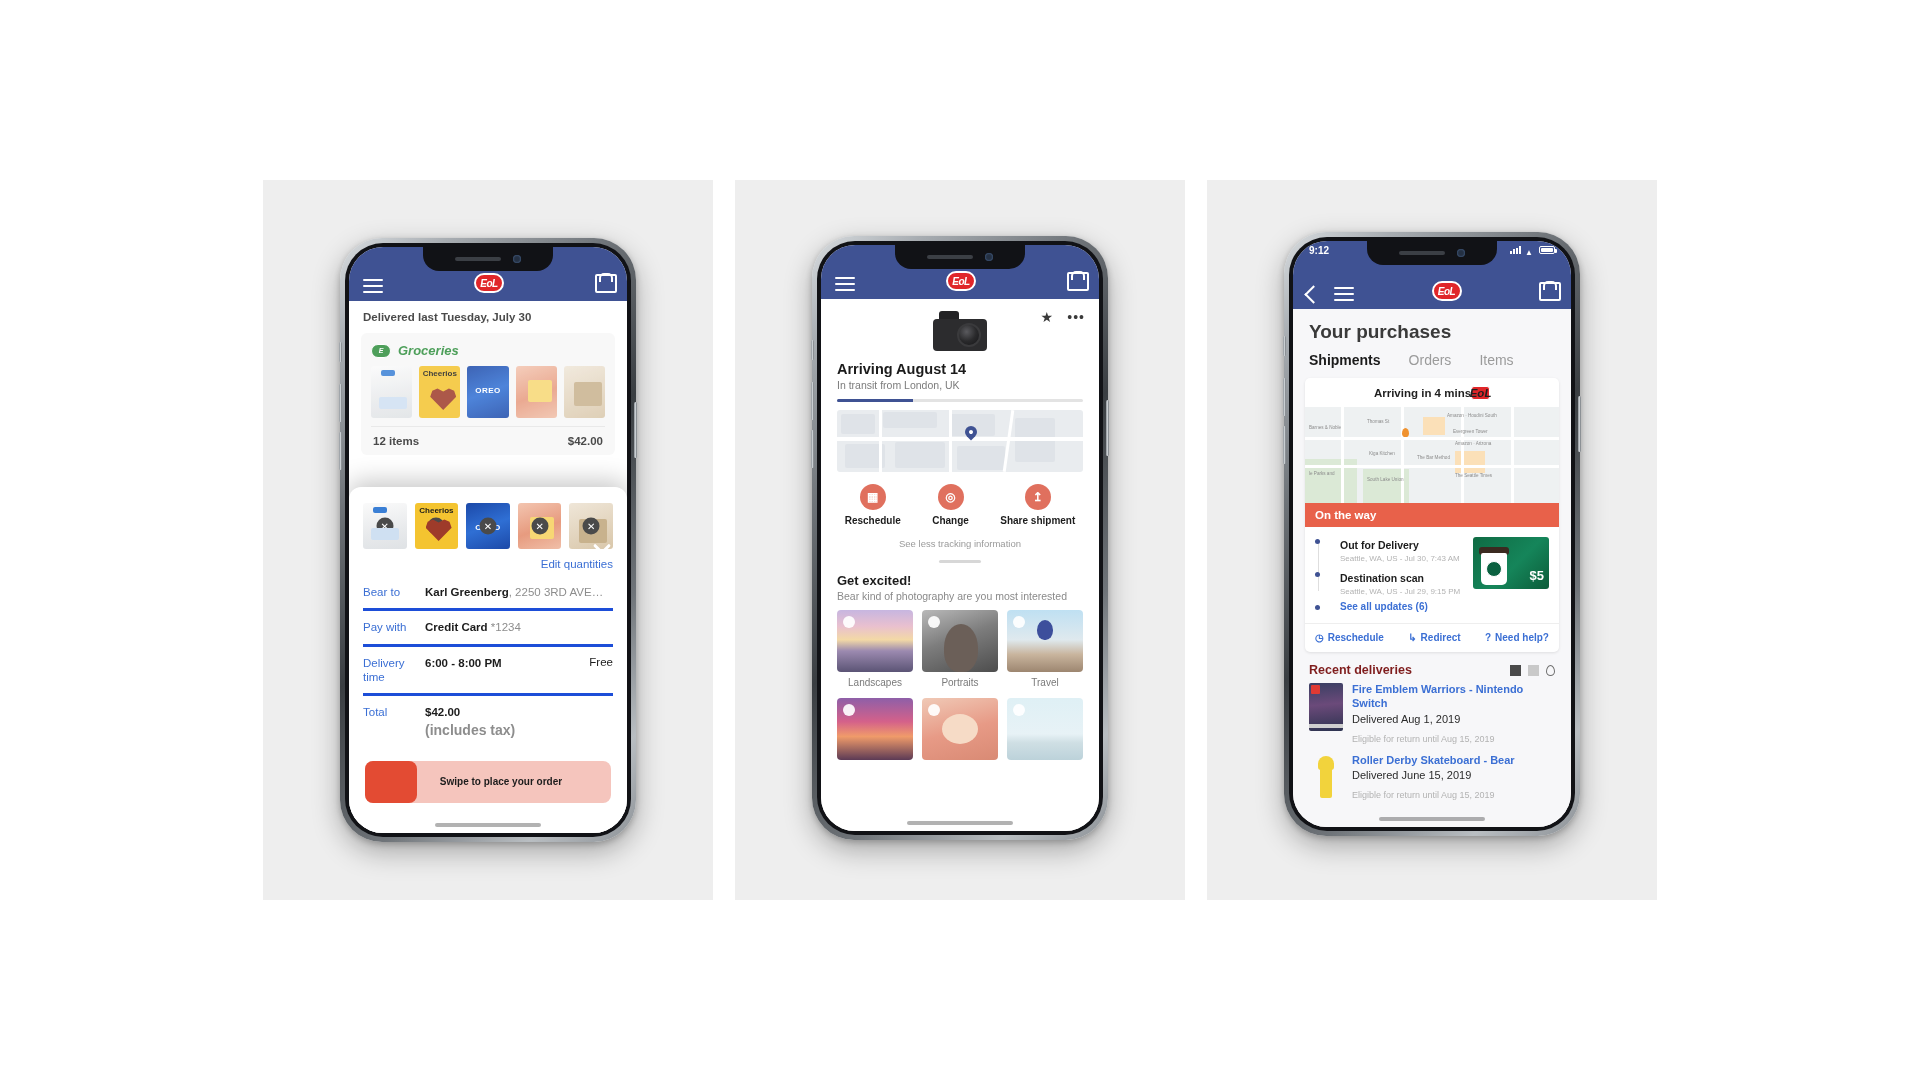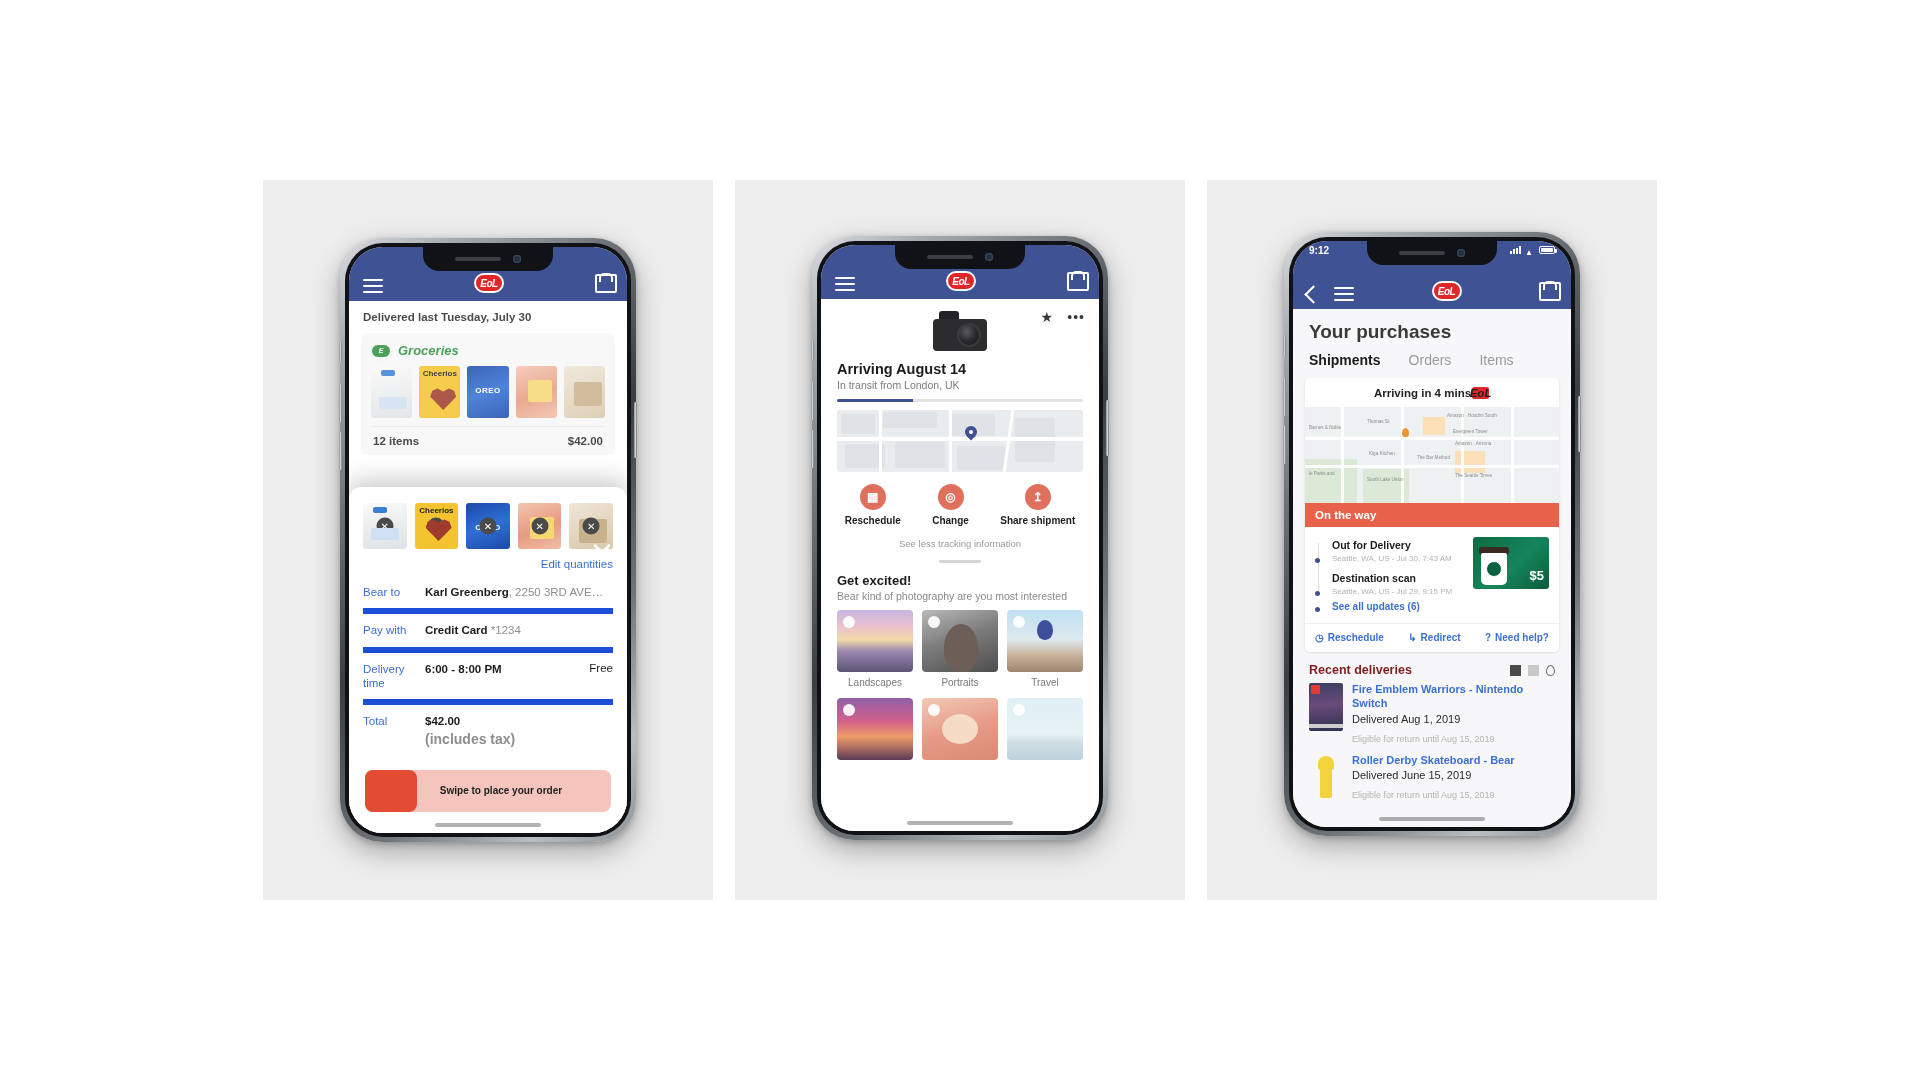--- a/index.html
+++ b/index.html
@@ -164,21 +164,21 @@
   .close-x:before{transform:rotate(45deg);} .close-x:after{transform:rotate(-45deg);}
   .sheet-thumbs { display:flex; gap:8px; }
   .sthumb { width:44px; height:46px; border-radius:3px; position:relative; overflow:hidden; }
   .sthumb .xbadge {
     position:absolute; left:50%; top:50%; transform:translate(-50%,-50%);
     width:17px;height:17px;border-radius:50%;background:#4a4a4a;
     display:flex;align-items:center;justify-content:center;color:#fff;font-size:10px;line-height:1;
   }
   .editq { text-align:right; color:#3b6fd4; font-size:11.5px; margin-top:9px; cursor:pointer; }
   .rows { margin-top:6px; }
-  .row { display:flex; align-items:flex-start; padding:9px 0; border-top:6px solid #1d4ed8; }
+  .row { display:flex; align-items:flex-start; padding:9px 0; border-top:3px solid #1d4ed8; }
   .row:first-child{border-top:none;}
   .rlabel { width:62px; color:#3b6fd4; font-size:11.5px; line-height:1.22; flex-shrink:0; }
   .rval { flex:1; font-size:11.5px; color:#1c1c1c; font-weight:700; line-height:1.25; }
   .rval .muted { color:#8d8d8d; font-weight:400; }
   .rval .sub { display:block; color:#8d8d8d; font-weight:700; font-size:14px; margin-top:3px; }
   .rend { font-size:11.5px; color:#1c1c1c; }
   .swipe {
     position:relative; margin:12px 2px 0 2px; height:42px; border-radius:8px;
     background:#f5c5bd; display:flex; align-items:center; justify-content:center; cursor:pointer;
   }
@@ -249,21 +249,21 @@
     display:flex;align-items:center;justify-content:center;color:#fff;font-size:7px;font-weight:700;font-style:italic;}
   .map3 { position:relative; height:96px; background:#eef1f2; overflow:hidden; }
   .map3 .g { position:absolute; background:#dbe9d6; }
   .map3 .rd { position:absolute; background:#fff; }
   .map3 .ora { position:absolute; background:#fbe0b8; }
   .map3 .lbl { position:absolute; font-size:4.6px; color:#8c8c8c; white-space:nowrap; }
   .map3 .pin { position:absolute; left:38%; top:22%; width:7px;height:9px;border-radius:50% 50% 50% 50%/60% 60% 40% 40%;background:#f0922f; }
   .onway { background:#e8614a; color:#fff; padding:6px 10px; font-size:11.5px; font-weight:700; }
   .upd { padding:8px 10px 2px 10px; position:relative; }
   .upd .line { position:absolute; left:13px; top:16px; bottom:28px; width:1px; background:#dedede; }
-  .u { display:flex; align-items:flex-end; gap:12px; margin-bottom:5px; position:relative; }
+  .u { display:flex; align-items:flex-start; gap:20px; margin-bottom:5px; position:relative; }
   .u .dot { width:5px;height:5px;border-radius:50%;background:#3f5293; margin-top:4px; flex-shrink:0; }
   .u .tt { font-size:10.5px; font-weight:700; color:#1c1c1c; }
   .u .ss { font-size:8px; color:#b3b3b3; margin-top:1px; }
   .u .lnk { font-size:10px; color:#3b6fd4; font-weight:600; }
   .ad { position:absolute; right:10px; top:10px; width:76px; height:52px; border-radius:3px; overflow:hidden;
     background:linear-gradient(135deg,#0f6b43,#15855a 55%,#0c5c39); }
   .ad .cupwrap { position:absolute; left:6px; top:4px; width:30px; height:44px; }
   .ad .cup { position:absolute; left:2px; top:12px; width:26px; height:32px; background:#fff; border-radius:2px 2px 5px 5px; }
   .ad .lid { position:absolute; left:0; top:6px; width:30px; height:8px; background:#3b2a20; border-radius:3px; }
   .ad .sbadge { position:absolute; left:7px; top:20px; width:16px;height:16px;border-radius:50%;background:#0a6140;border:1.5px solid #fff; }

